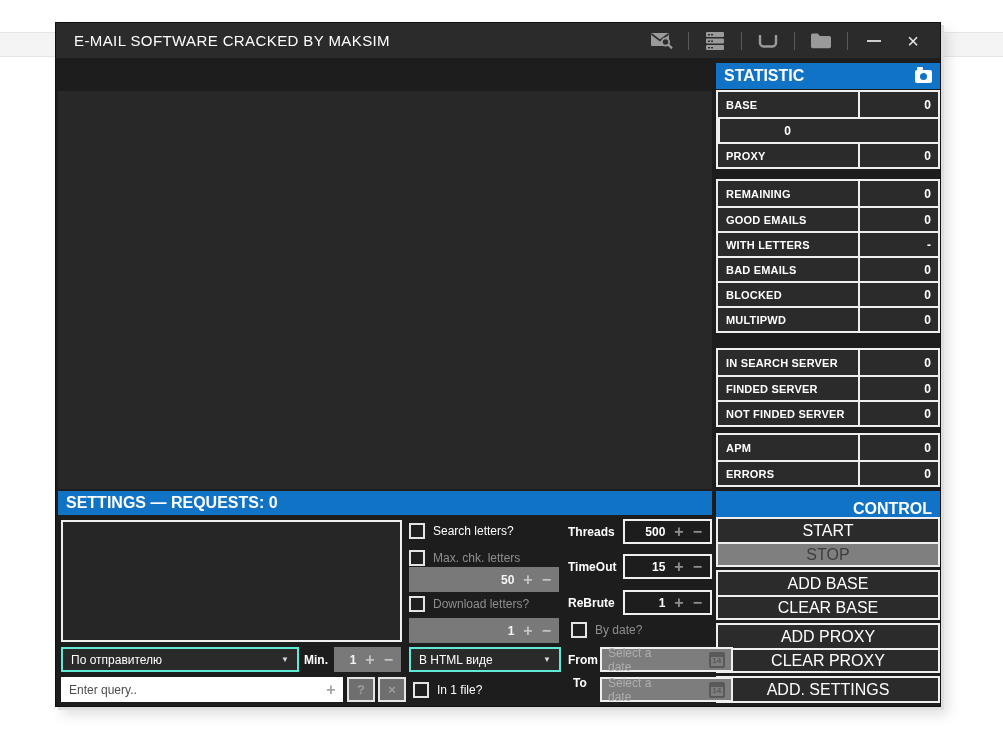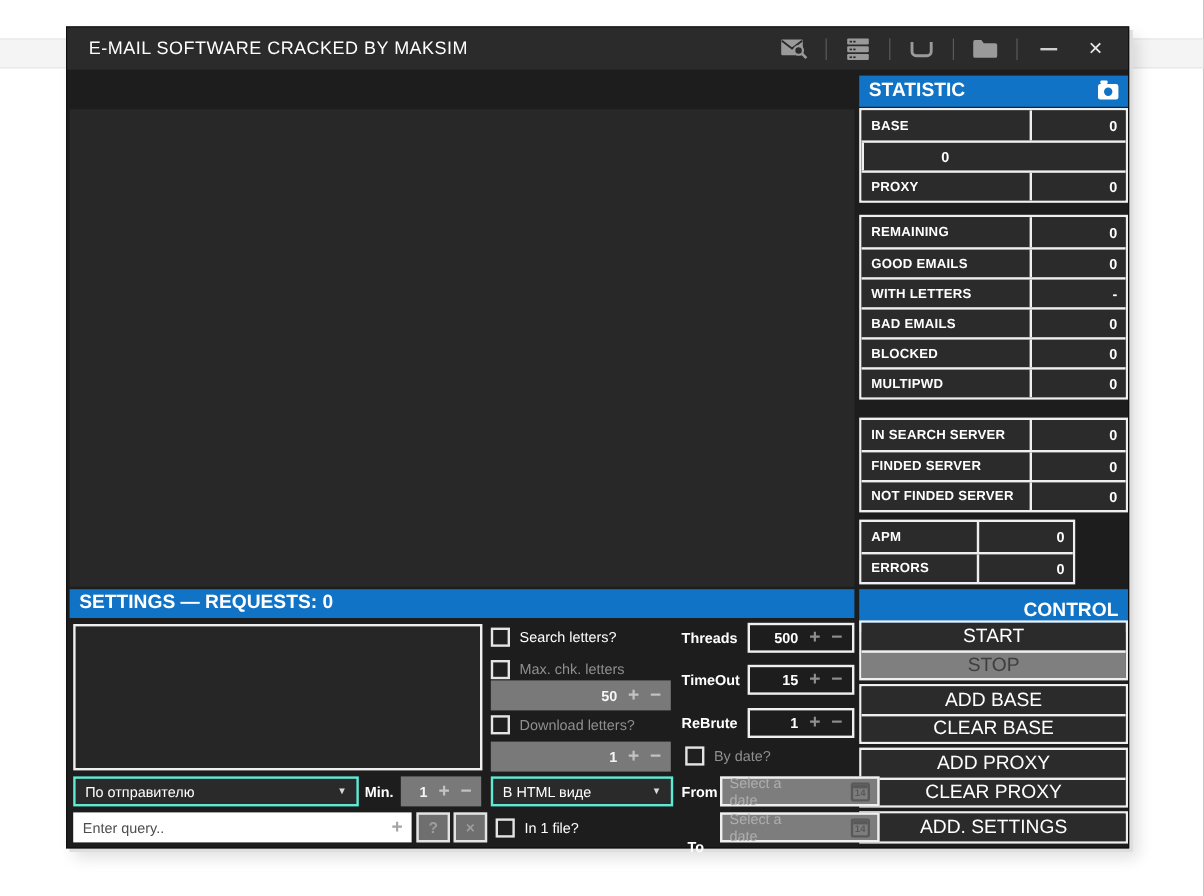--- a/index.html
+++ b/index.html
@@ -41,21 +41,21 @@
   .control-hdr { position:absolute; left:660px; top:468px; width:224px; height:36px;justify-content:flex-end; }
 
   
   .cam { margin-left:auto; position:relative; width:17px; height:13px; background:#ffffff; border-radius:2px; }
   .cam::before { content:""; position:absolute; top:-3px; left:2px; width:6px; height:3px; background:#ffffff; border-radius:1px; }
   .cam::after { content:""; position:absolute; left:5px; top:3px; width:7px; height:7px; border-radius:50%; background:#1173c5; }
   .stat-group { border:2px solid #efefef; }
   .g1 { position:absolute; left:660px; top:67px;  width:224px; }
   .g2 { position:absolute; left:660px; top:156px; width:224px; }
   .g3 { position:absolute; left:660px; top:325px; width:224px; }
-  .g4 { position:absolute; left:660px; top:410px; width:180px; }
+  .g4 { position:absolute; left:660px; top:410px; width:224px; }
   .stat-row { display:flex; height:25px; background:#2b2b2b; align-items:stretch; }
   .stat-row + .stat-row { border-top:2px solid #efefef; }
   .stat-label { flex:1; color:#ffffff; font-size:11px; font-weight:bold; letter-spacing:.2px;
                 display:flex; align-items:center; padding-left:8px; }
   .stat-value { width:80px; border-left:2px solid #efefef; color:#ffffff; font-size:12px; font-weight:bold;
                 display:flex; align-items:center; justify-content:flex-end; padding-right:7px; }
 
   
   .btn-group { position:absolute; left:660px; width:224px; border:2px solid #efefef; }
   .bg1 { top:494px; } .bg2 { top:547px; } .bg3 { top:600px; } .bg4 { top:653px; }
@@ -326,20 +326,20 @@
     </div>
 
     <input class="query-input" type="text" placeholder="Enter query.." style="">
     <span class="query-plus">+</span>
     <div class="sq-btn" style="left:291px;">?</div>
     <div class="sq-btn" style="left:322px;">×</div>
     <div class="cbrow" style="left:357px; top:658px;">
       <span class="cbox"></span>
       <span class="cblabel">In 1 file?</span>
     </div>
-    <span class="slabel" style="left:517px; top:676px;">To</span>
+    <span class="slabel" style="left:517px; top:653px;">To</span>
     <div class="datebox" style="left:544px; top:654px;">
       <span>Select a date</span>
       <span class="cal">14</span>
     </div>
 
   </div>
 </div>
 
 </body></html>

